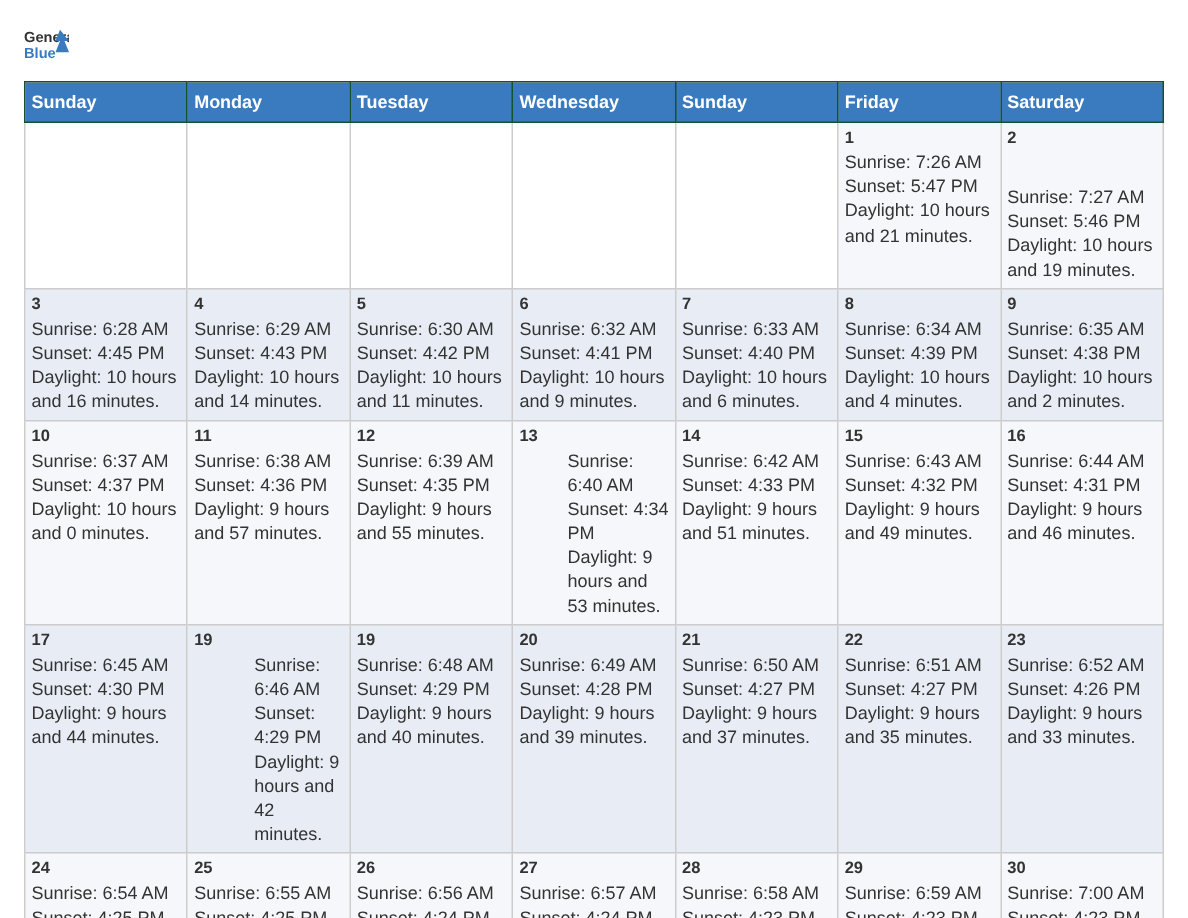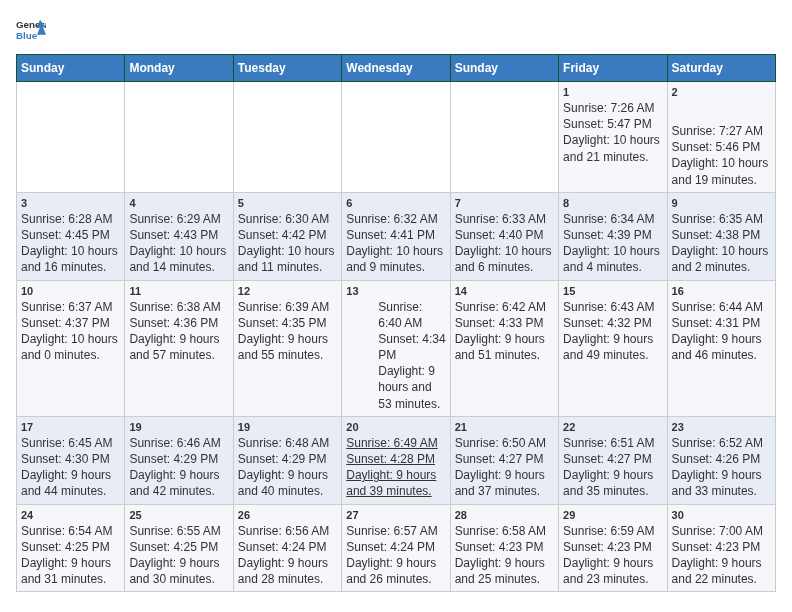--- a/index.html
+++ b/index.html
@@ -220,33 +220,33 @@
       </tr>
       <tr>
         <td>
           <span class="day-number">17</span>
           <div class="day-info" style="white-space: pre-line;">Sunrise: 6:45 AM
 Sunset: 4:30 PM
 Daylight: 9 hours and 44 minutes.</div>
         </td>
         <td>
           <span class="day-number">19</span>
-          <div class="day-info" style="white-space: pre-line;">Sunrise: 6:46 AM
+          <div class="day-info" style="white-space: pre-line; margin-left: 40px;">Sunrise: 6:46 AM
 Sunset: 4:29 PM
 Daylight: 9 hours and 42 minutes.</div>
         </td>
         <td>
           <span class="day-number">19</span>
           <div class="day-info" style="white-space: pre-line;">Sunrise: 6:48 AM
 Sunset: 4:29 PM
 Daylight: 9 hours and 40 minutes.</div>
         </td>
         <td>
           <span class="day-number">20</span>
-          <div class="day-info" style="white-space: pre-line; text-decoration: underline;">Sunrise: 6:49 AM
+          <div class="day-info" style="white-space: pre-line;">Sunrise: 6:49 AM
 Sunset: 4:28 PM
 Daylight: 9 hours and 39 minutes.</div>
         </td>
         <td>
           <span class="day-number">21</span>
           <div class="day-info" style="white-space: pre-line;">Sunrise: 6:50 AM
 Sunset: 4:27 PM
 Daylight: 9 hours and 37 minutes.</div>
         </td>
         <td>

